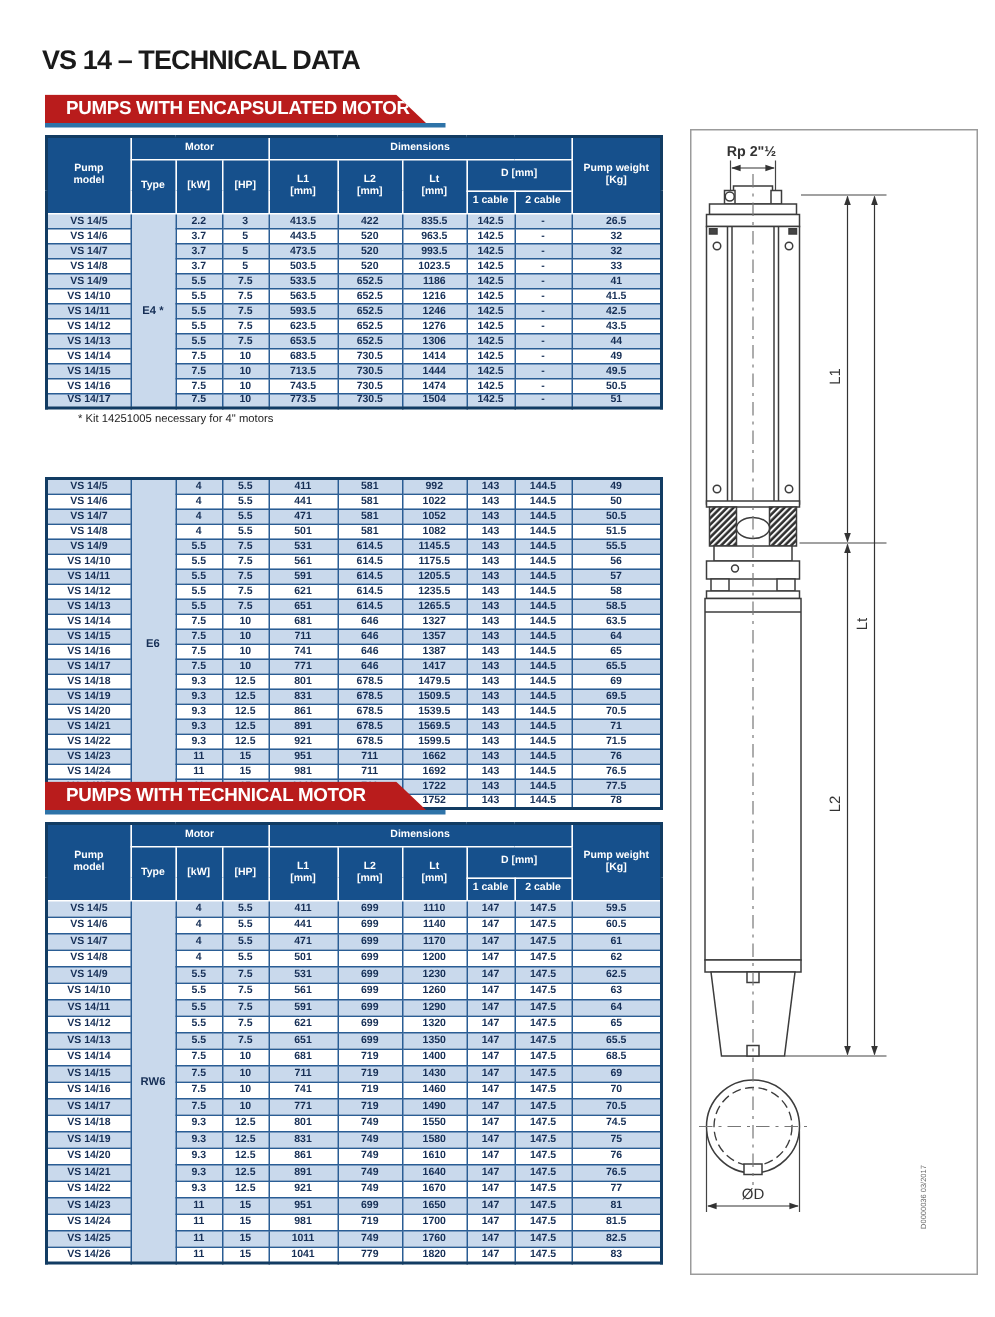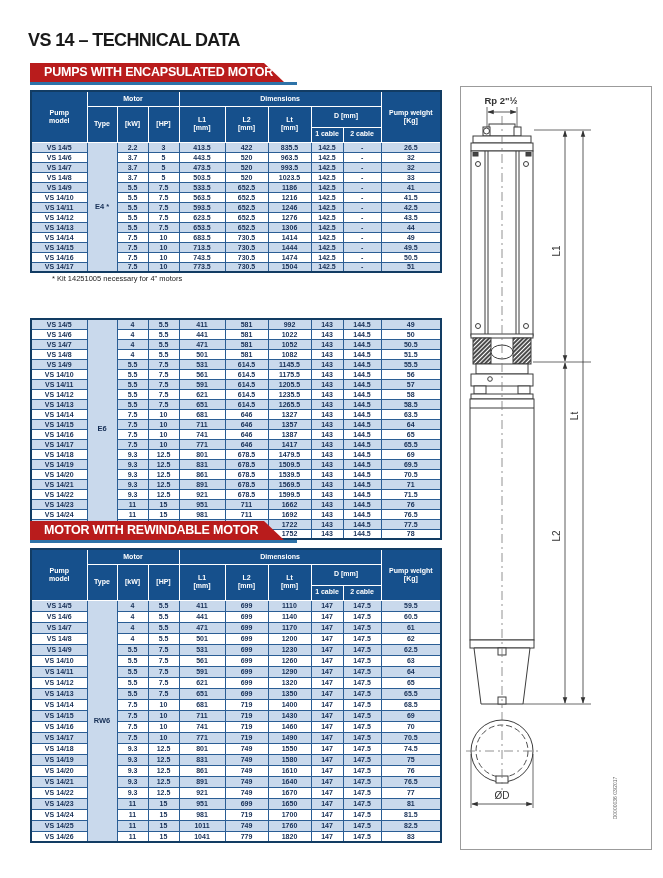--- a/index.html
+++ b/index.html
@@ -485,21 +485,21 @@
         <td>1041</td>
         <td>711</td>
         <td>1752</td>
         <td>143</td>
         <td>144.5</td>
         <td>78</td>
       </tr>
     </tbody>
 </table>
 
-<div class="banner" id="banner2">MOTOR WITH REWINDABLE MOTOR</div>
+<div class="banner" id="banner2">PUMPS WITH TECHNICAL MOTOR</div>
 <div class="banner-bar" id="bar2"></div>
 
 <table id="table3">
   <colgroup>
       <col style="width:56px">
       <col style="width:30px">
       <col style="width:31px">
       <col style="width:31px">
       <col style="width:46px">
       <col style="width:43px">

